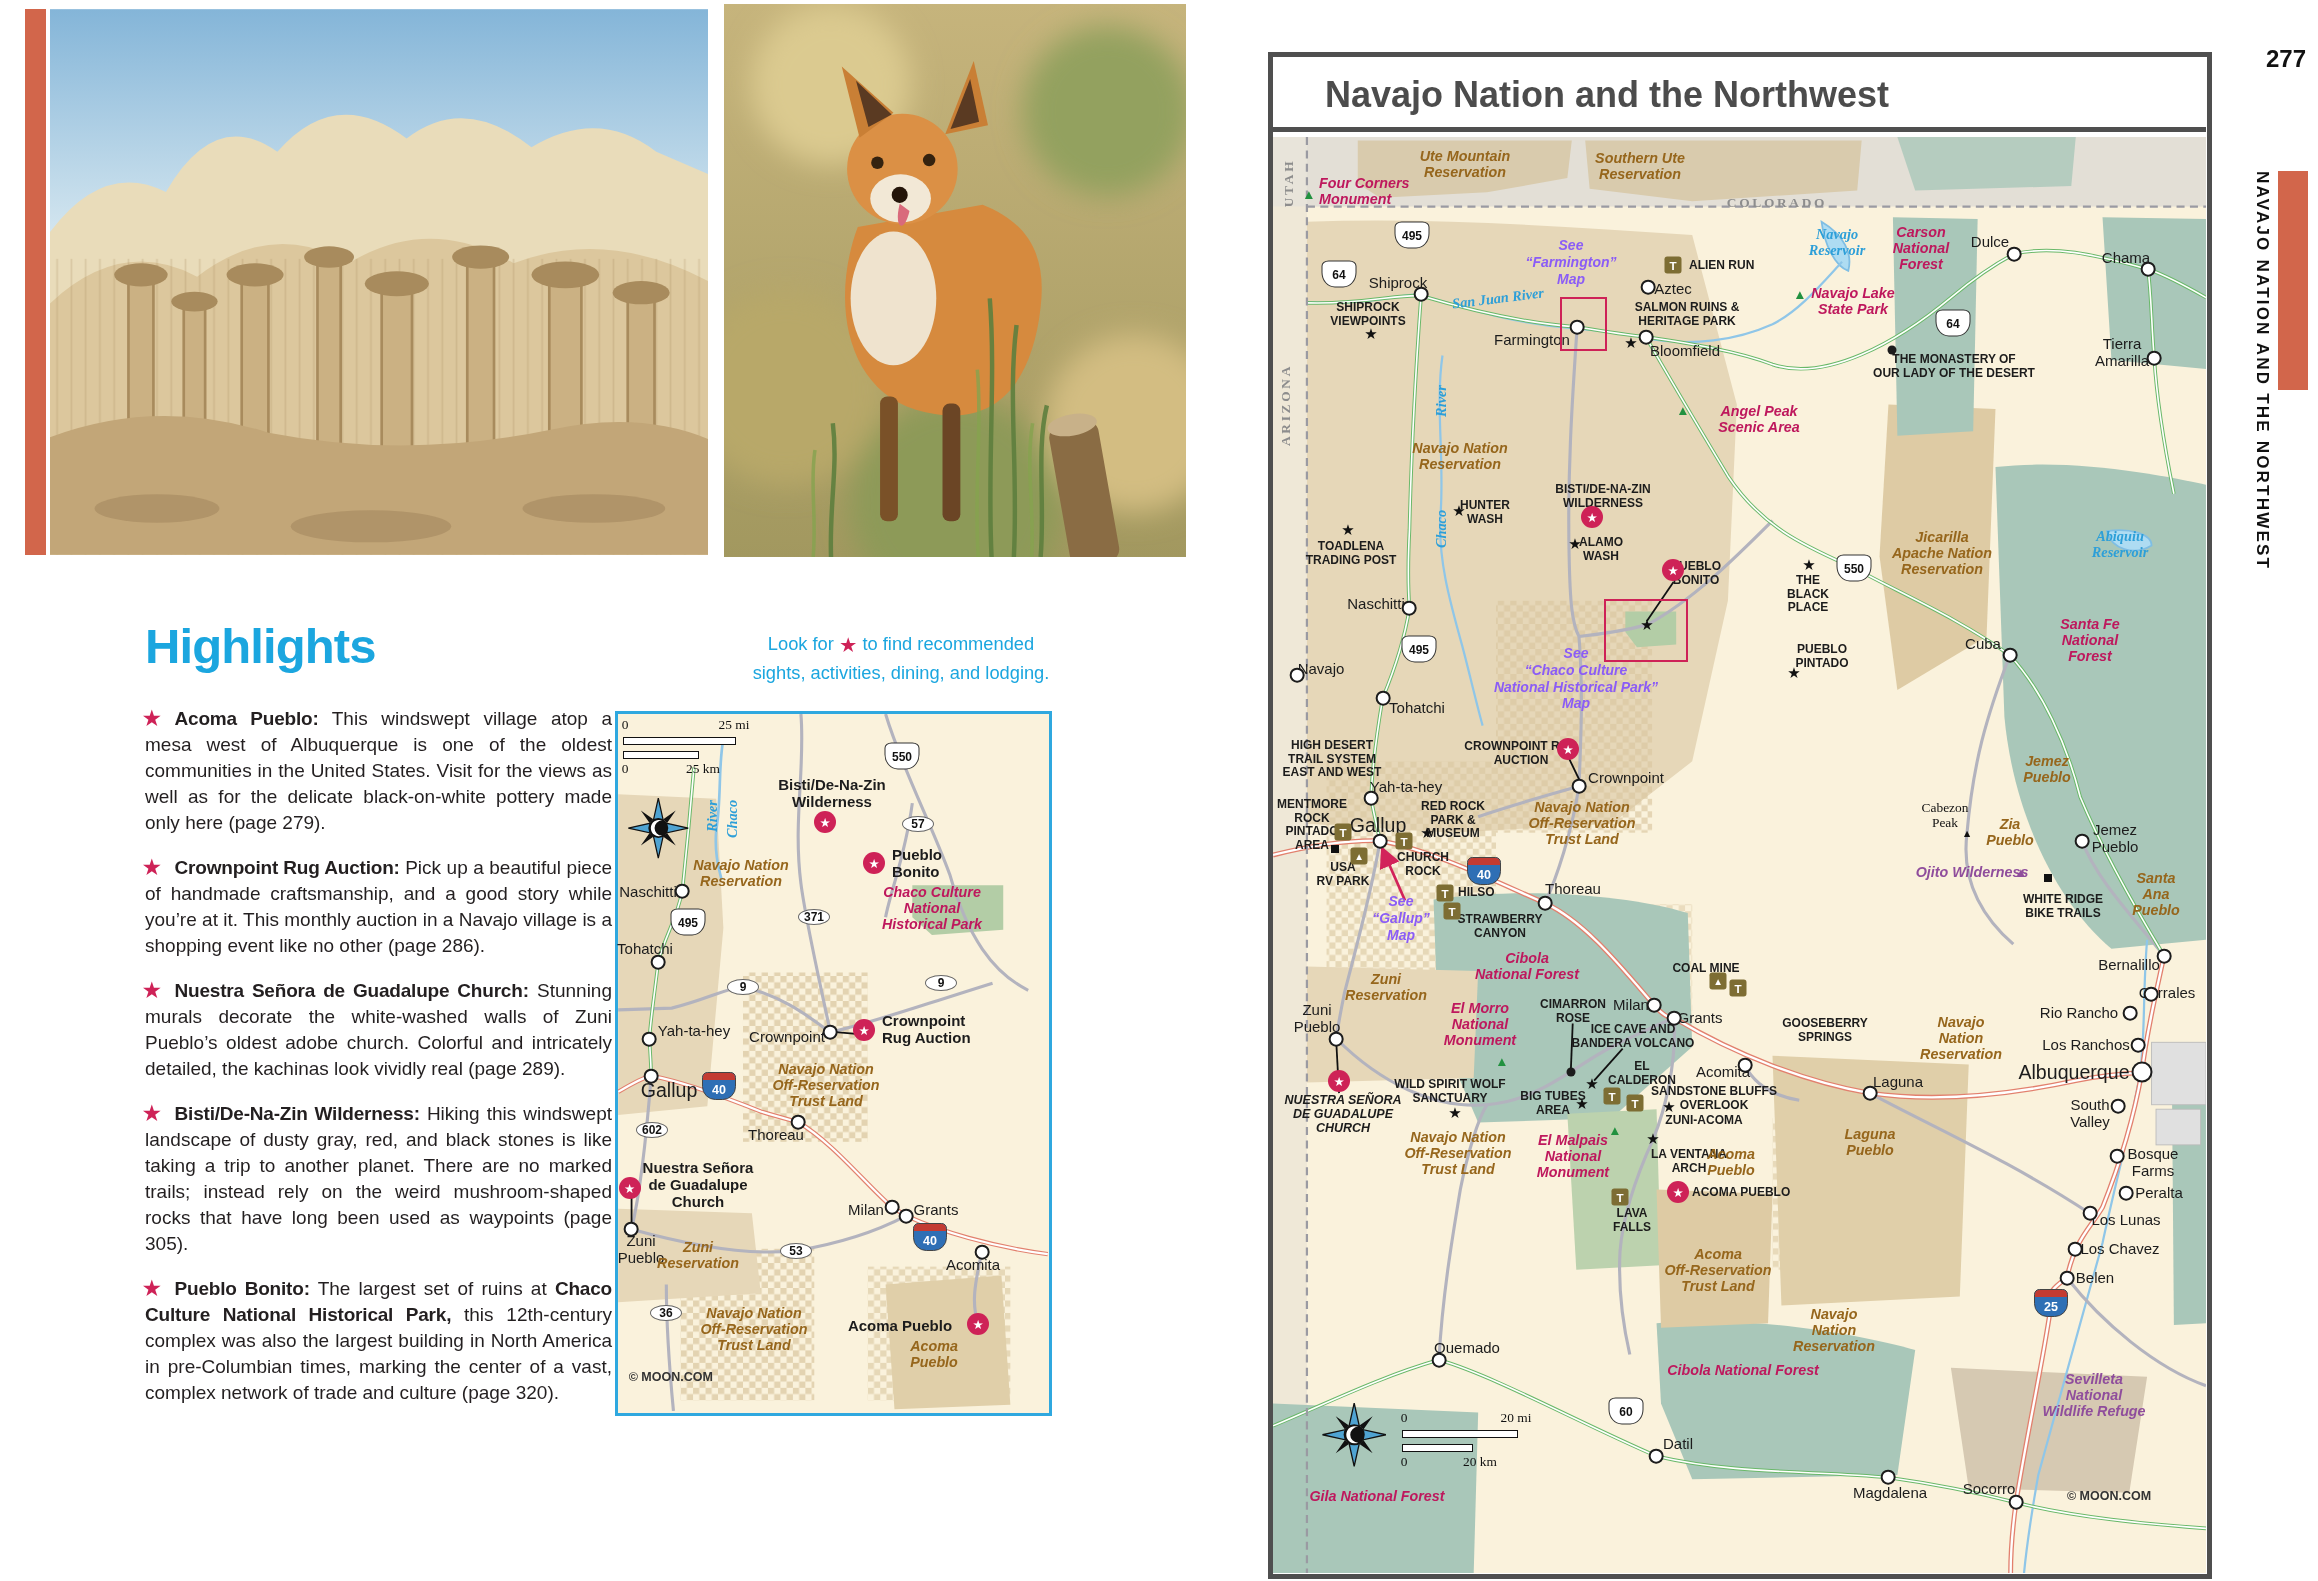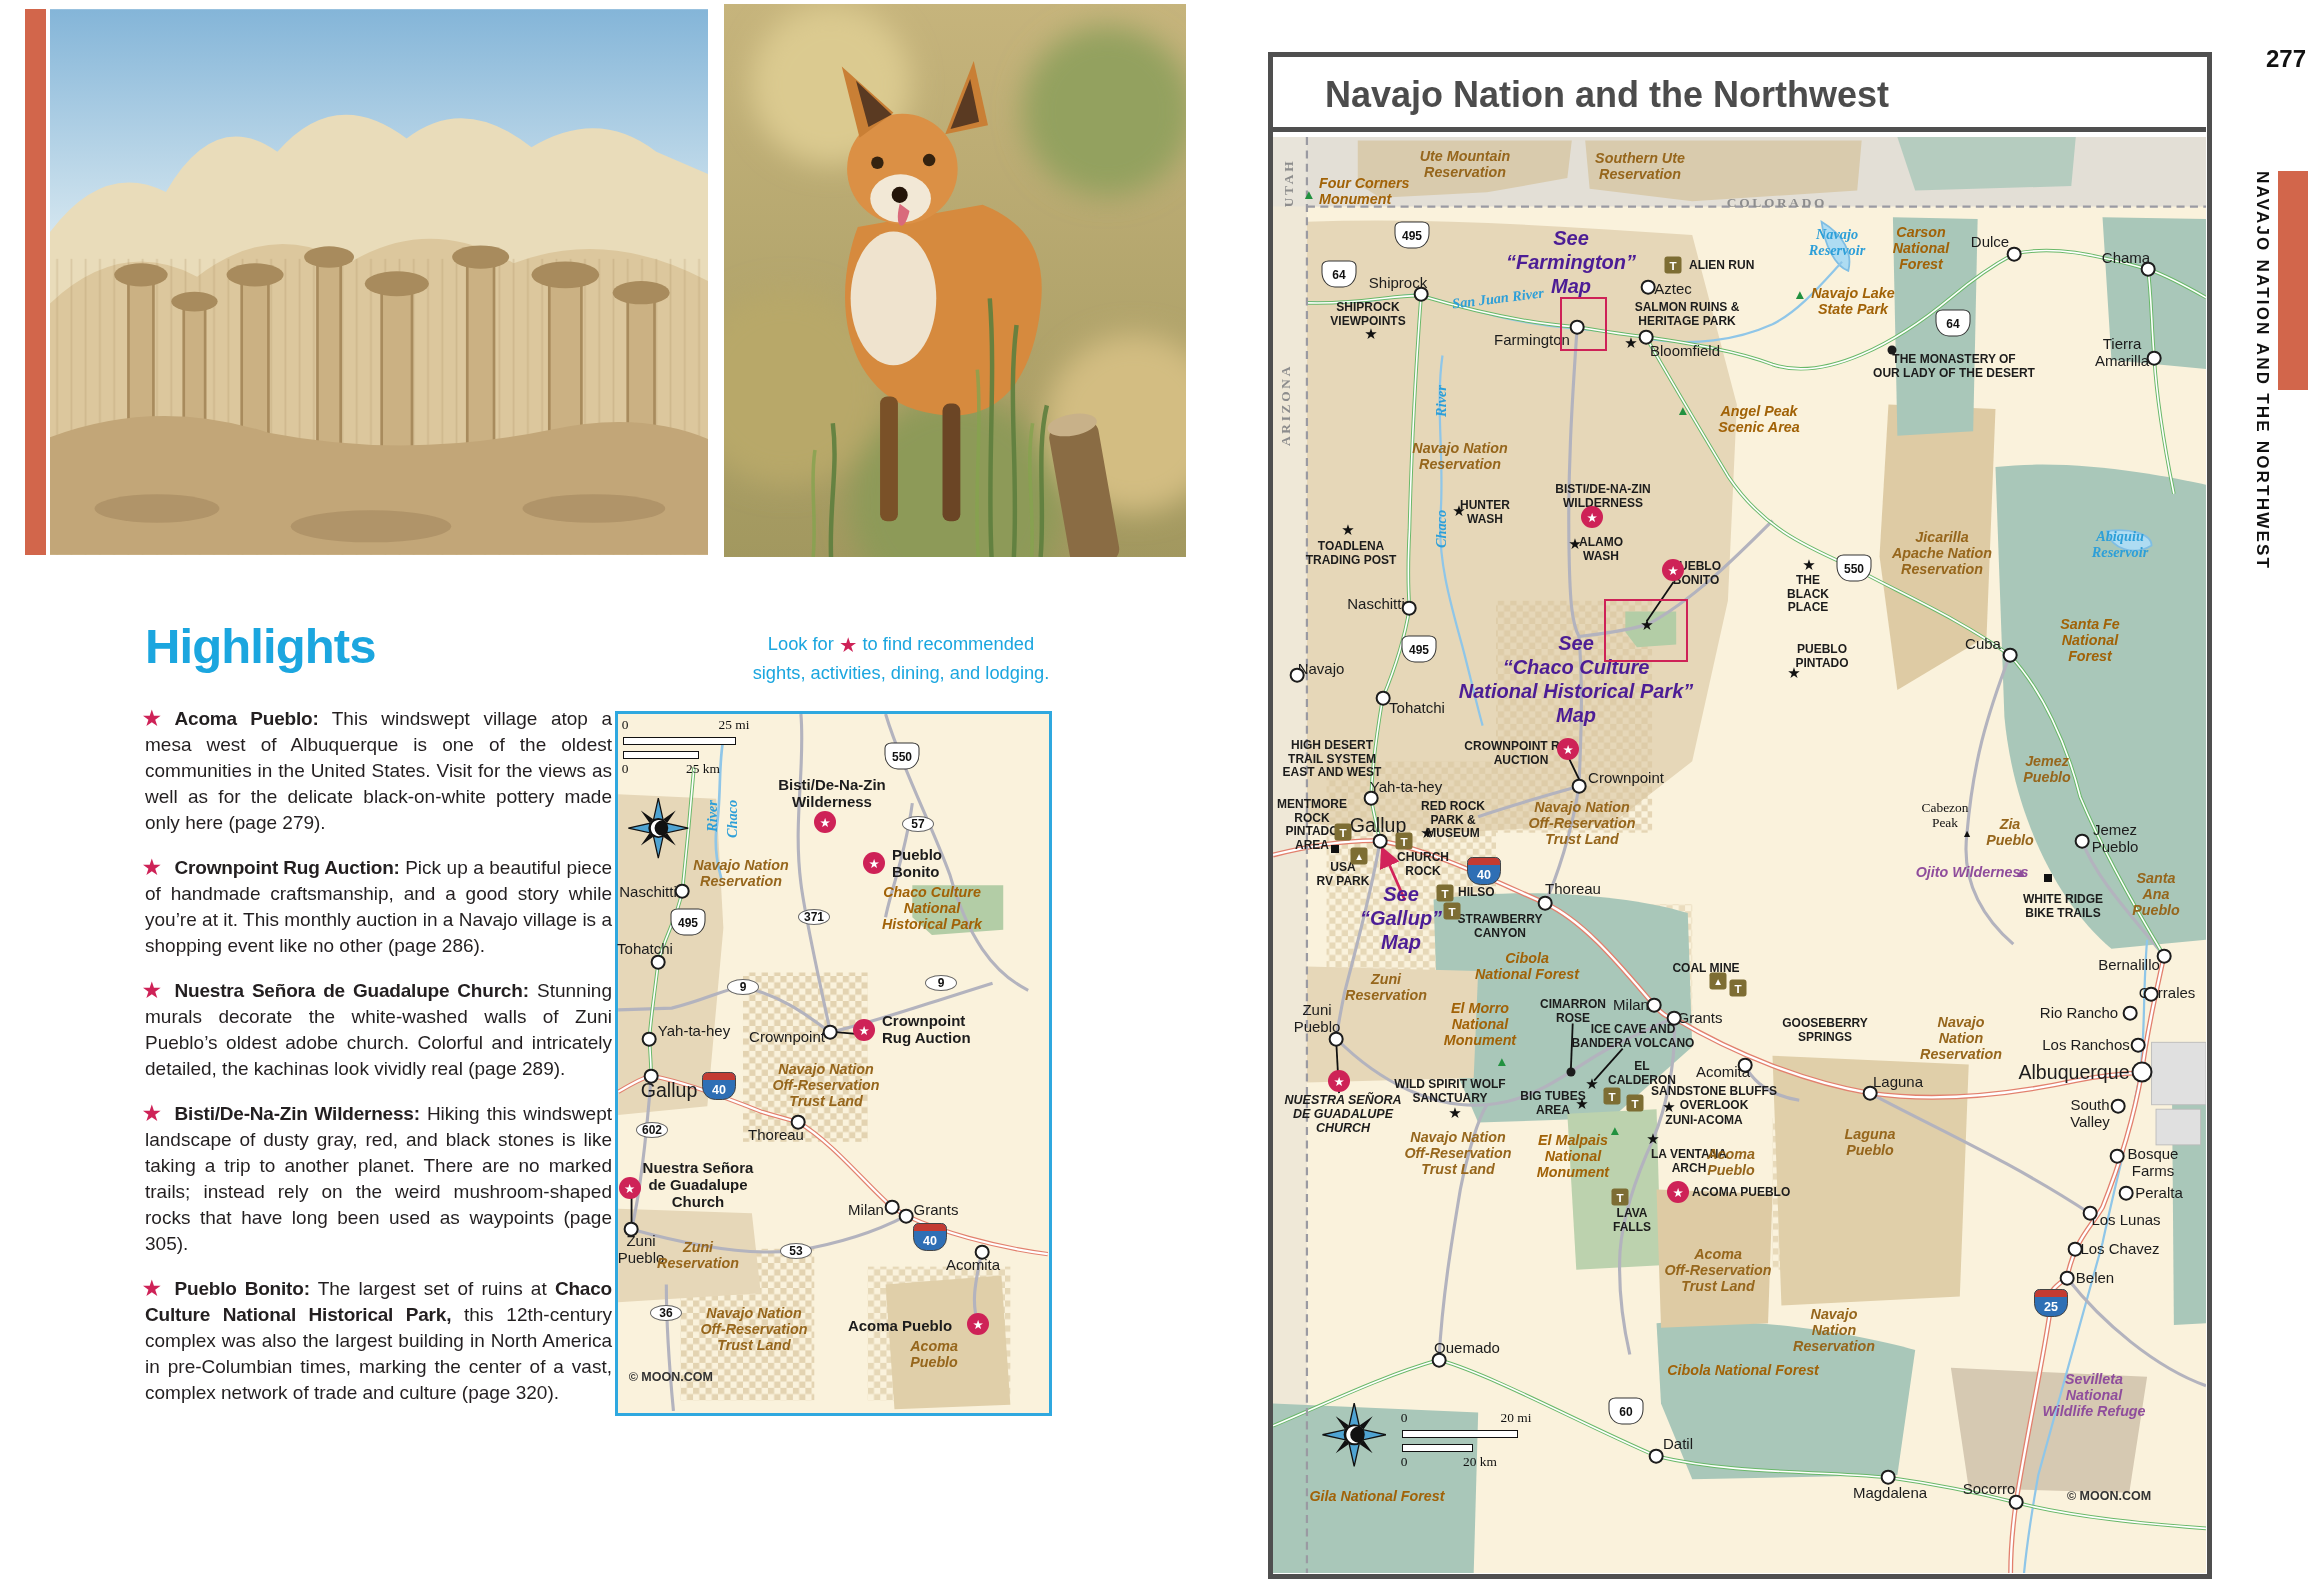--- a/index.html
+++ b/index.html
@@ -22,24 +22,24 @@
            white-space:pre-line;line-height:1.13;color:#1c1c1c;}
   .al-l{transform:translate(0,-50%);text-align:left;}
   .rotv{transform:translate(-50%,-50%) rotate(-90deg);}
   .rot8{transform:translate(-50%,-50%) rotate(-7deg);}
   .c-town{font-size:15px;}
   .c-city{font-size:19.6px;}
   .c-poi{font-size:12px;font-weight:bold;}
   .c-poi17{font-size:15px;font-weight:bold;}
   .c-poiIt{font-size:12.5px;font-weight:bold;font-style:italic;}
   .c-brown{font-size:14.3px;font-style:italic;font-weight:bold;color:#96661c;}
-  .c-green{font-size:14.3px;font-style:italic;font-weight:bold;color:#a16207;}
+  .c-green{font-size:14.3px;font-style:italic;font-weight:bold;color:#be185d;}
   .c-blue{font-family:"Liberation Serif",serif;font-size:14.3px;font-style:italic;font-weight:bold;color:#2d9fd8;}
   .c-purple{font-size:14.3px;font-style:italic;font-weight:bold;color:#8f4d9c;}
-  .c-see{font-size:20px;font-weight:bold;font-style:italic;color:#4c1d95;line-height:1.2;}
+  .c-see{font-size:14px;font-weight:bold;font-style:italic;color:#8b5cf6;line-height:1.2;}
   .c-state{font-family:"Liberation Serif",serif;font-size:13.4px;font-weight:bold;color:#8d8d8d;letter-spacing:2.7px;}
   .c-copy{font-size:12.5px;font-weight:bold;color:#333;}
   .c-serif{font-family:"Liberation Serif",serif;font-size:13.4px;color:#111;}
   .mk{position:absolute;transform:translate(-50%,-50%);display:flex;align-items:center;justify-content:center;}
   .mk-dot{width:10.7px;height:10.7px;background:#fff;border:2.2px solid #1c1c1c;border-radius:50%;}
   .mk-bigdot{width:17px;height:17px;background:#fff;border:2.7px solid #1c1c1c;border-radius:50%;}
   .mk-dotf{width:9px;height:9px;background:#1c1c1c;border-radius:50%;}
   .mk-star{font-size:15px;color:#111;}
   .mk-badge{width:22px;height:22px;background:#ce2257;border-radius:50%;color:#fff;font-size:12.5px;}
   .mk-sq{width:8px;height:8px;background:#111;}

